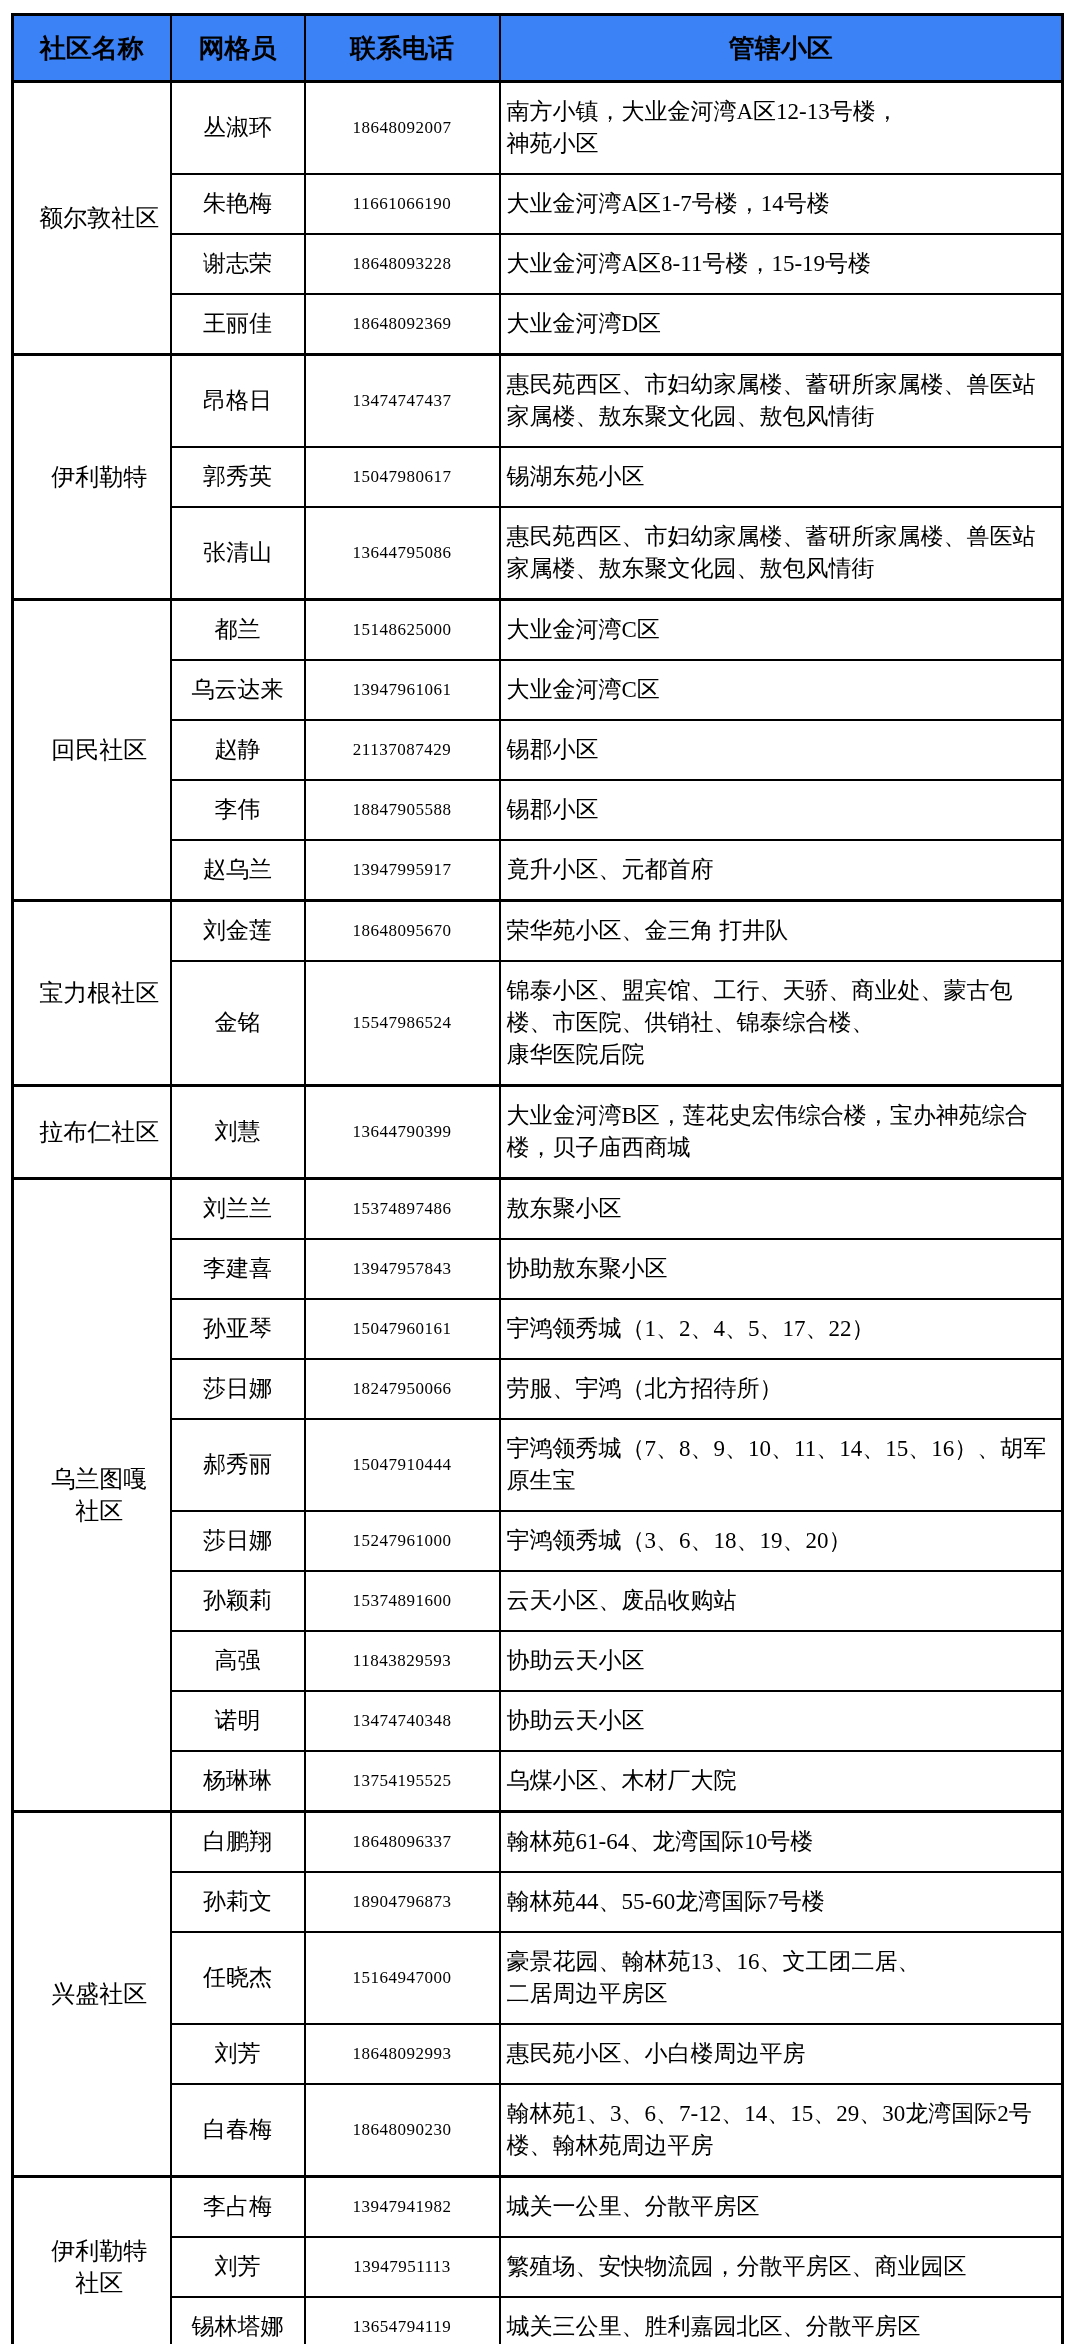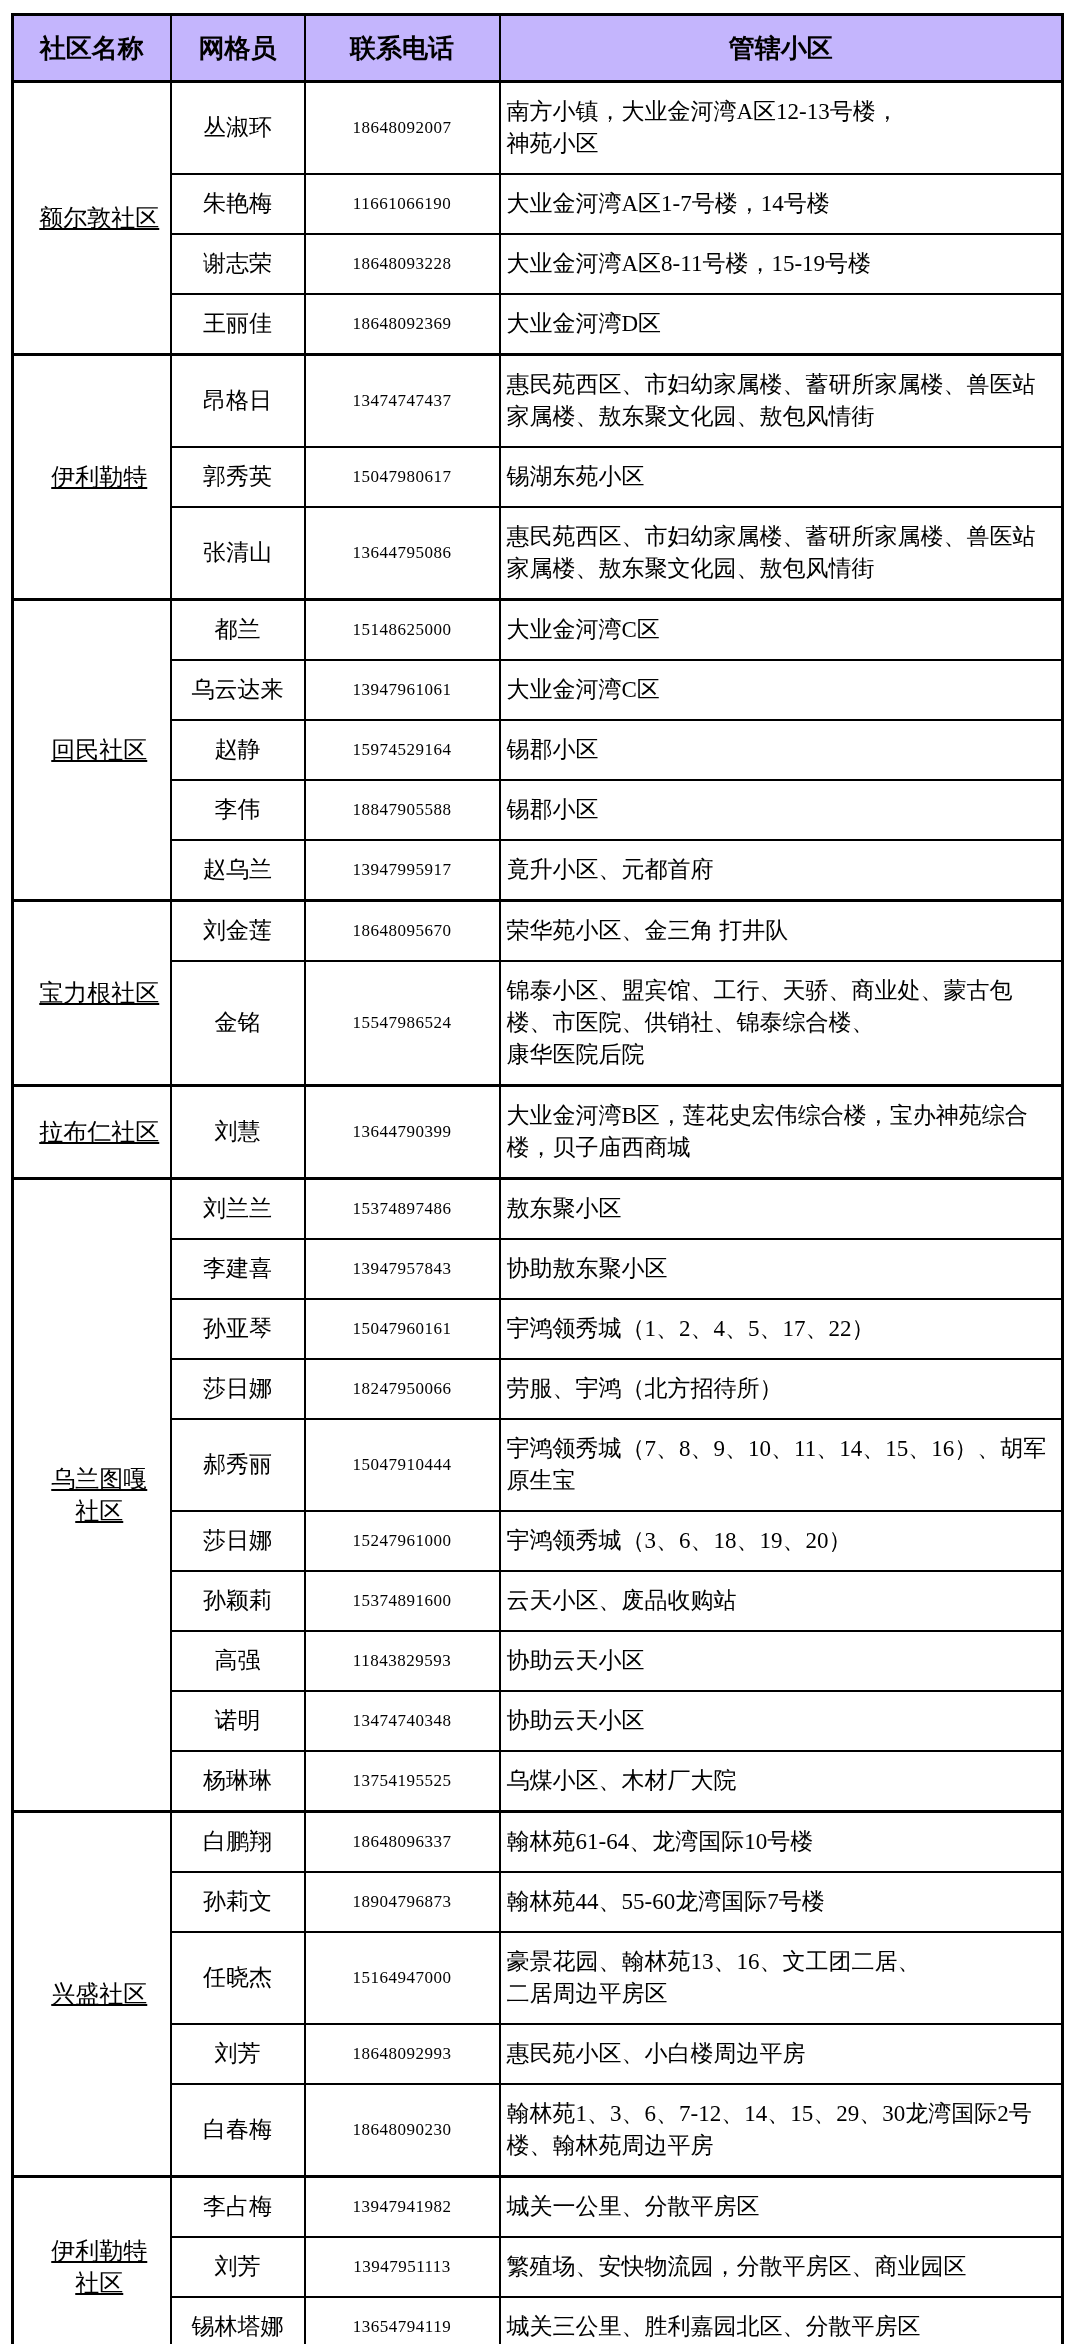--- a/index.html
+++ b/index.html
@@ -7,30 +7,30 @@
   .table-wrap{padding:13px 19px 14px 11px;}
   table{border-collapse:collapse;table-layout:fixed;width:1050px;border:3px solid #000;}
   col.c-community{width:158px;}
   col.c-name{width:134px;}
   col.c-phone{width:195px;}
   col.c-area{width:563px;}
   th{
     font-family:"Liberation Sans","DejaVu Sans",sans-serif;
     font-weight:bold;font-size:26px;line-height:34px;
     padding:15px 4px;border:2px solid #000;border-bottom:3px solid #000;
-    text-align:center;vertical-align:middle;background:#c4b5fd;
+    text-align:center;vertical-align:middle;background:#3b82f6;
   }
   td{
     font-family:"Liberation Serif","DejaVu Serif",serif;
     font-size:23px;line-height:32px;
     padding:13px 6px;border:2px solid #000;
     text-align:center;vertical-align:middle;background:#fff;
   }
   tr.group-start td{border-top:3px solid #000;}
-  td.community{white-space:pre-line;font-size:24px;padding-left:17px;padding-right:2px;text-decoration:underline;}
+  td.community{white-space:pre-line;font-size:24px;padding-left:17px;padding-right:2px;}
   td.area{text-align:left;padding-right:8px;white-space:pre-line;}
   td.phone{font-size:17px;letter-spacing:0.5px;}
 </style>
 </head>
 <body>
 
 <div class="table-wrap">
   <table>
     <colgroup>
       <col class="c-community">
@@ -91,21 +91,21 @@
           <td class="phone">15148625000</td>
           <td class="area">大业金河湾C区</td>
         </tr>
         <tr>
           <td>乌云达来</td>
           <td class="phone">13947961061</td>
           <td class="area">大业金河湾C区</td>
         </tr>
         <tr>
           <td>赵静</td>
-          <td class="phone">15974529164</td>
+          <td class="phone">21137087429</td>
           <td class="area">锡郡小区</td>
         </tr>
         <tr>
           <td>李伟</td>
           <td class="phone">18847905588</td>
           <td class="area">锡郡小区</td>
         </tr>
         <tr>
           <td>赵乌兰</td>
           <td class="phone">13947995917</td>

